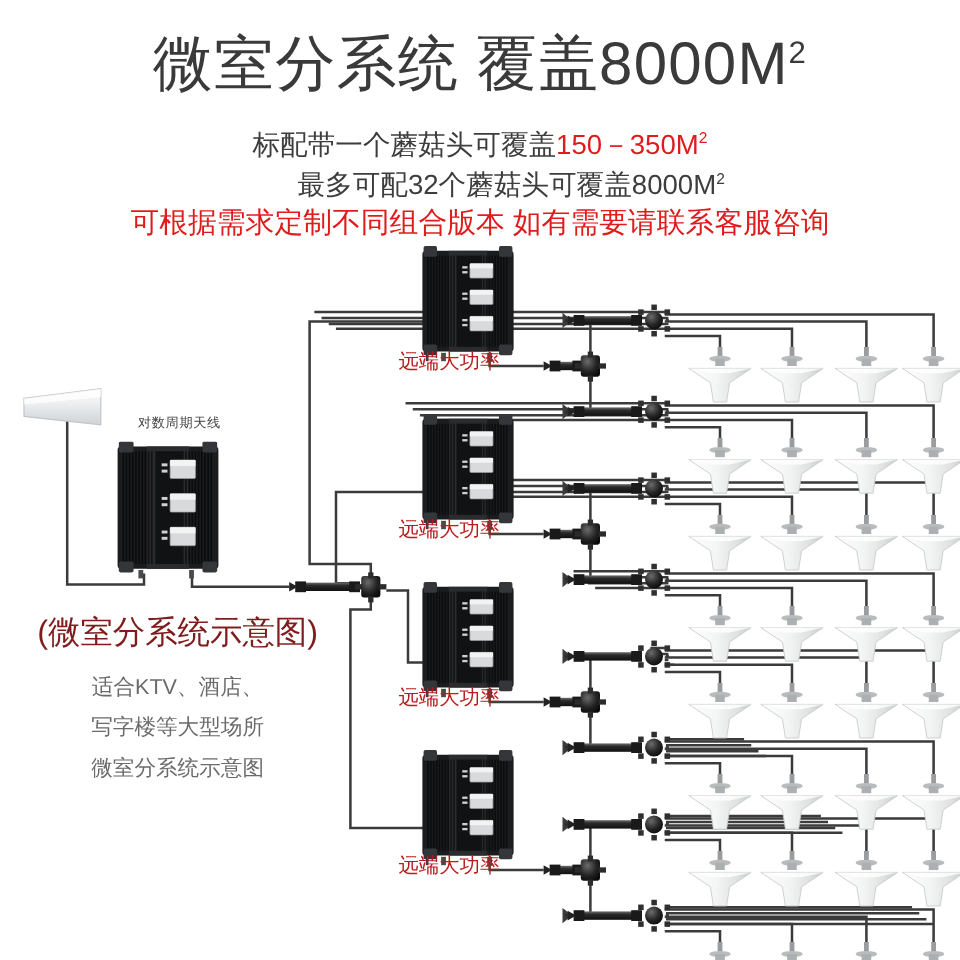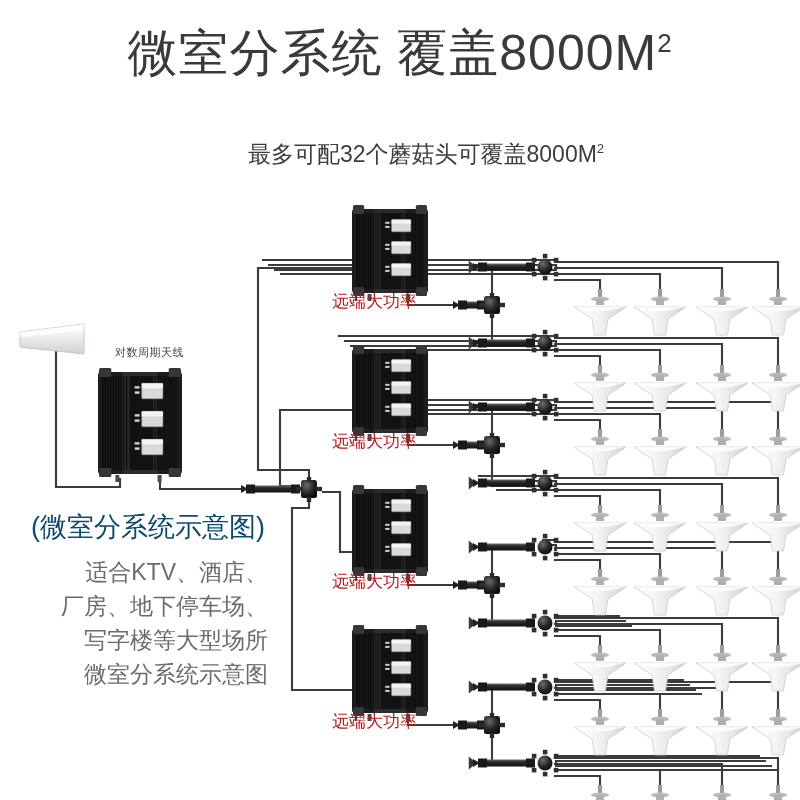--- a/index.html
+++ b/index.html
@@ -26,25 +26,25 @@
 
   .sub3{
     position:absolute; left:0; top:172px; width:800px; text-align:center;
     font-size:24px; line-height:28px; color:#e11b1b; white-space:nowrap;
     font-weight:500;
   }
 
   
   .caption-title{
     position:absolute; left:28px; top:510px; width:240px; text-align:center;
-    font-size:27px; line-height:34px; color:#0c4a6e; white-space:nowrap;
+    font-size:27px; line-height:34px; color:#7f1d1d; white-space:nowrap;
   }
   .caption-body{
-    position:absolute; left:28px; top:555px; width:240px; text-align:right;
-    font-size:23px; line-height:34px; color:#6b6b6b;
+    position:absolute; left:28px; top:555px; width:240px; text-align:center;
+    font-size:18px; line-height:34px; color:#6b6b6b;
   }
   .caption-body div{white-space:nowrap;}
 
   
   .ant-label{
     position:absolute; font-size:11px; color:#444; white-space:nowrap;
     letter-spacing:0.5px;
   }
   .amp-label{
     position:absolute; font-size:17px; color:#b91c1c; white-space:nowrap;
@@ -62,28 +62,29 @@
   
   #wires{position:absolute;left:0;top:0;width:800px;height:800px;}
 </style>
 </head>
 <body>
 
 <div id="stage">
 
   <div class="title"><span>微室分系统 覆盖8000M</span><sup>2</sup></div>
 
+  <div class="sub1"><span>标配带一个蘑菇头可覆盖</span><span class="red">150－350M</span><sup class="red">2</sup></div>
 
   <div class="sub2"><span>最多可配32个蘑菇头可覆盖8000M</span><sup>2</sup></div>
 
+  <div class="sub3">可根据需求定制不同组合版本 如有需要请联系客服咨询</div>
 
   <div class="caption-title">(微室分系统示意图)</div>
   <div class="caption-body">
     <div>适合KTV、酒店、</div>
-    <div>厂房、地下停车场、</div>
     <div>写字楼等大型场所</div>
     <div>微室分系统示意图</div>
   </div>
 
   <svg id="wires" viewBox="0 0 800 800">
     <defs>
       <linearGradient id="cableG" x1="0" y1="0" x2="0" y2="1">
         <stop offset="0%" stop-color="#6d6d6d"></stop>
         <stop offset="35%" stop-color="#2a2a2a"></stop>
         <stop offset="100%" stop-color="#101010"></stop>

